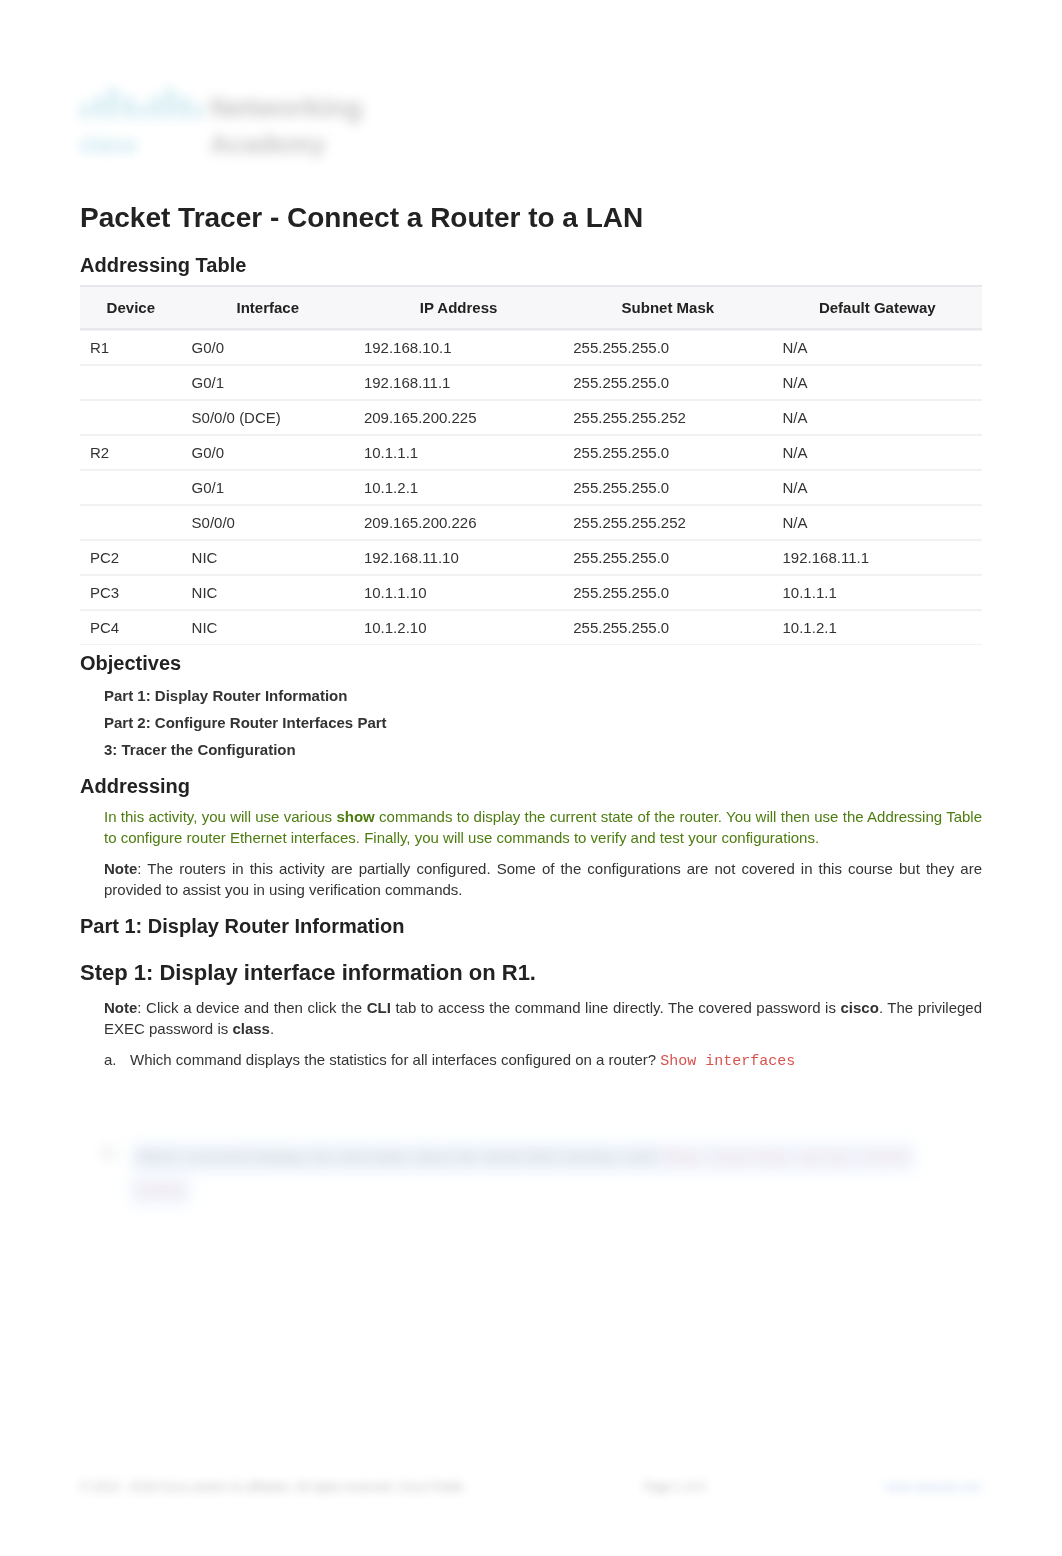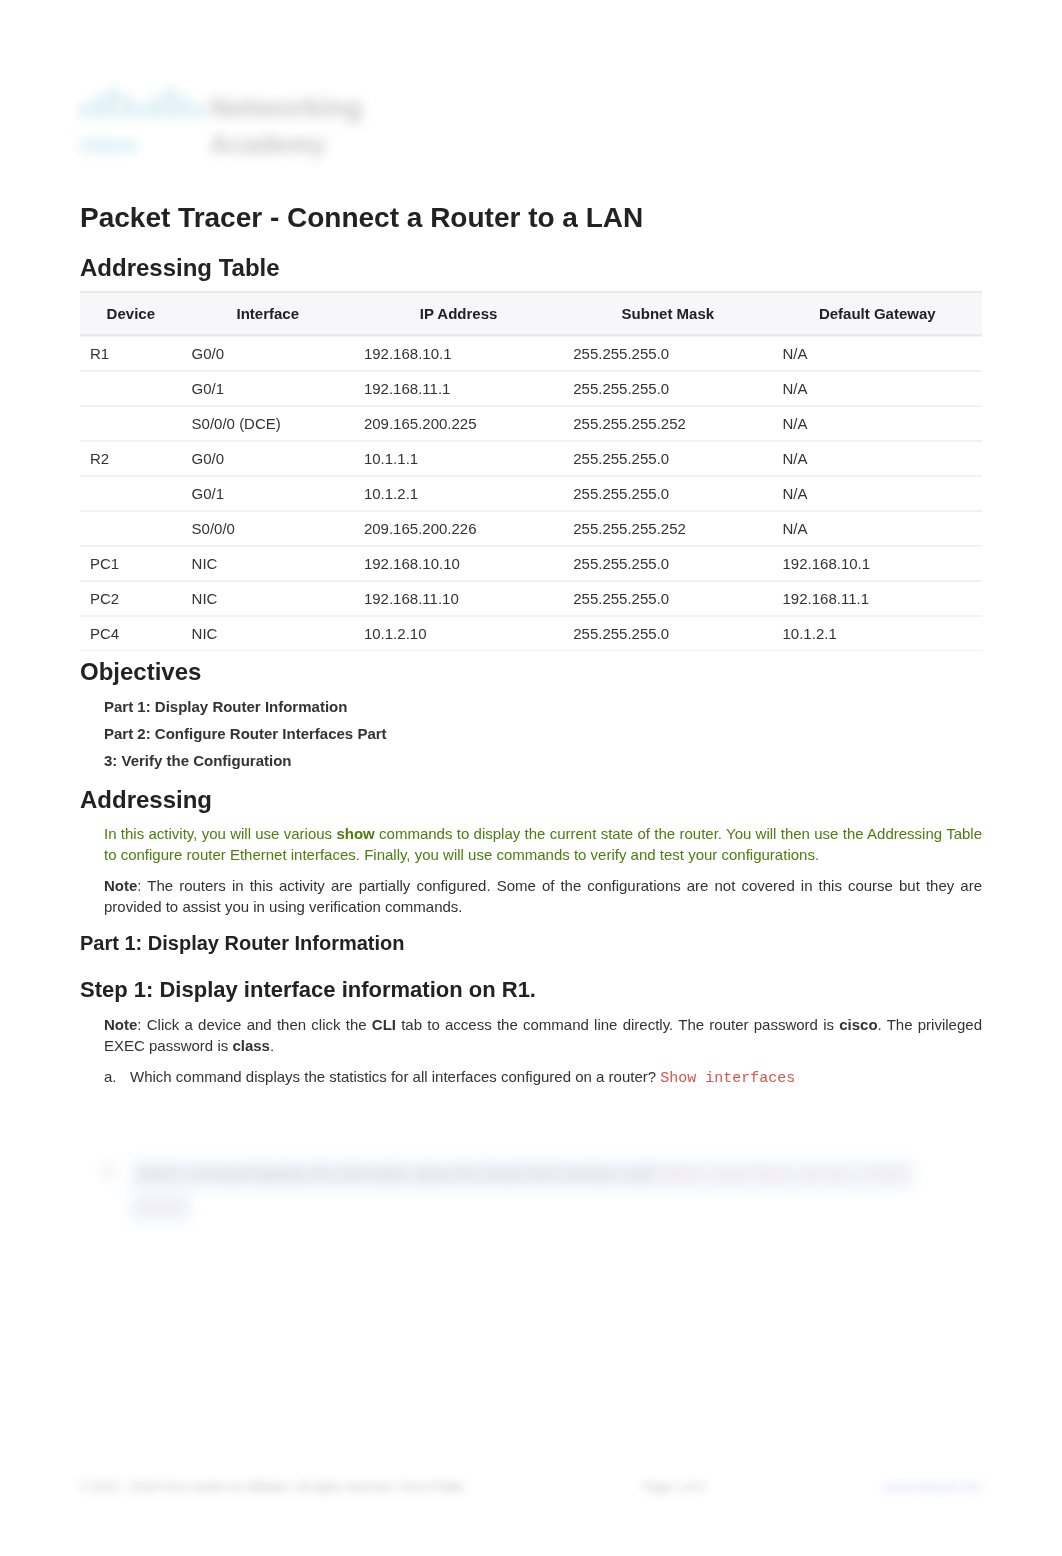--- a/index.html
+++ b/index.html
@@ -59,21 +59,21 @@
     left: 130px;
     top: 38px;
   }
   h1.main-title {
     font-size: 28px;
     font-weight: bold;
     color: #222;
     margin: 0 0 14px 0;
   }
   h2.section-title {
-    font-size: 24px;
+    font-size: 20px;
     font-weight: bold;
     color: #222;
     margin: 0 0 6px 0;
   }
   h2.part-title {
     font-size: 20px;
     font-weight: bold;
     color: #222;
     margin: 12px 0 10px 0;
   }
@@ -240,64 +240,64 @@
           <td>N/A</td>
         </tr>
         <tr>
           <td class="dev"></td>
           <td>S0/0/0</td>
           <td>209.165.200.226</td>
           <td>255.255.255.252</td>
           <td>N/A</td>
         </tr>
         <tr>
-          <td class="dev">PC1</td>
-          <td>NIC</td>
-          <td>192.168.10.10</td>
-          <td>255.255.255.0</td>
-          <td>192.168.10.1</td>
-        </tr>
-        <tr>
           <td class="dev">PC2</td>
           <td>NIC</td>
           <td>192.168.11.10</td>
           <td>255.255.255.0</td>
           <td>192.168.11.1</td>
+        </tr>
+        <tr>
+          <td class="dev">PC3</td>
+          <td>NIC</td>
+          <td>10.1.1.10</td>
+          <td>255.255.255.0</td>
+          <td>10.1.1.1</td>
         </tr>
         <tr>
           <td class="dev">PC4</td>
           <td>NIC</td>
           <td>10.1.2.10</td>
           <td>255.255.255.0</td>
           <td>10.1.2.1</td>
         </tr>
       </tbody>
   </table>
 
   <h2 class="section-title">Objectives</h2>
   <div class="objectives-list">
     <div>Part 1: Display Router Information</div>
     <div>Part 2: Configure Router Interfaces Part</div>
-    <div>3: Verify the Configuration</div>
+    <div>3: Tracer the Configuration</div>
   </div>
 
   <h2 class="section-title">Addressing</h2>
   <p class="body-text">
     <span>In this activity, you will use various </span><b>show</b><span> commands to display the current state of the router. You will then use the Addressing Table to configure router Ethernet interfaces. Finally, you will use commands to verify and test your configurations.</span>
   </p>
   <p class="note-text">
     <b>Note</b><span>: The routers in this activity are partially configured. Some of the configurations are not covered in this course but they are provided to assist you in using verification commands.</span>
   </p>
 
   <h2 class="part-title">Part 1: Display Router Information</h2>
 
   <h3 class="step-title">Step 1: Display interface information on R1.</h3>
 
   <p class="note-text">
-    <b>Note</b><span>: Click a device and then click the </span><b>CLI</b><span> tab to access the command line directly. The router password is </span><b>cisco</b><span>. The privileged EXEC password is </span><b>class</b><span>.</span>
+    <b>Note</b><span>: Click a device and then click the </span><b>CLI</b><span> tab to access the command line directly. The covered password is </span><b>cisco</b><span>. The privileged EXEC password is </span><b>class</b><span>.</span>
   </p>
 
   <div class="qline">
     <span class="letter">a.</span>
     <span>
       <span>Which command displays the statistics for all interfaces configured on a router? </span><span class="answer-red">Show interfaces</span>
     </span>
   </div>
 
   <div class="blur-block">

